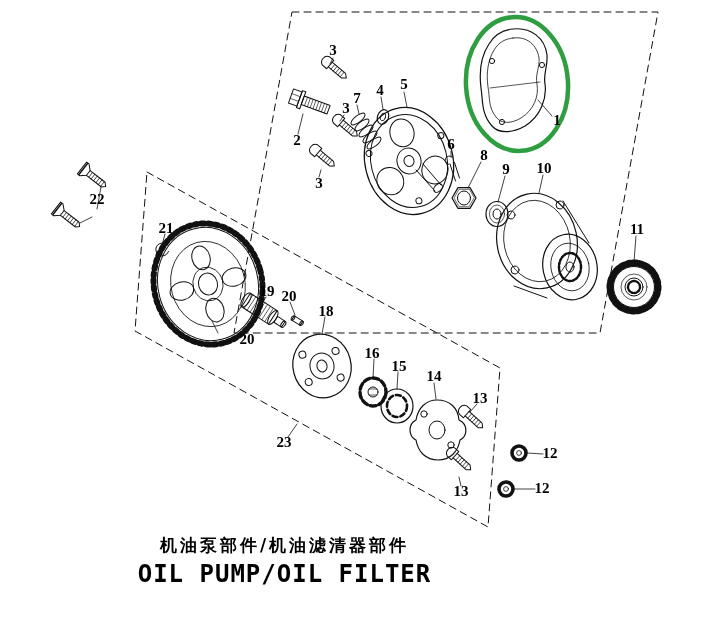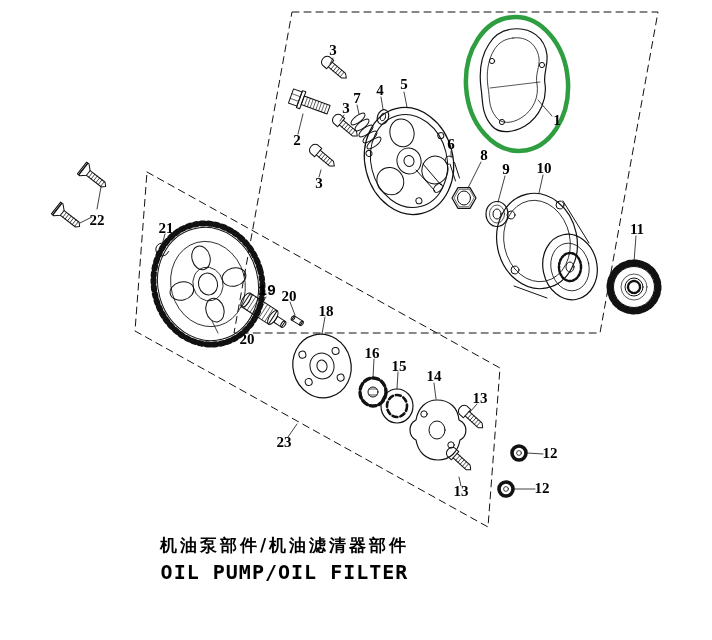--- a/index.html
+++ b/index.html
@@ -12,21 +12,21 @@
     position:absolute;transform:translate(-50%,-52%);
     font-family:"Liberation Serif",serif;font-size:15px;font-weight:600;
     color:#000;line-height:1;white-space:nowrap;
   }
   .titles{position:absolute;left:0;top:534px;width:569px;text-align:center;}
   .title-cn{
     font-family:"DejaVu Sans",sans-serif;font-size:17px;font-weight:700;
     letter-spacing:3px;color:#000;
   }
   .title-en{
-    font-family:"DejaVu Sans Mono","Liberation Mono",monospace;font-size:20px;
+    font-family:"DejaVu Sans Mono","Liberation Mono",monospace;font-size:24px;
     font-weight:700;letter-spacing:1px;color:#000;margin-top:3px;
   }
 </style>
 </head>
 <body>
 
 <div class="stage">
 
   <svg width="712" height="640" viewBox="0 0 712 640">
     <defs>
@@ -232,24 +232,24 @@
       <span class="part-label" style="left: 637px; top: 230px;">11</span>
       <span class="part-label" style="left: 550px; top: 454px;">12</span>
       <span class="part-label" style="left: 542px; top: 489px;">12</span>
       <span class="part-label" style="left: 480px; top: 399px;">13</span>
       <span class="part-label" style="left: 461px; top: 492px;">13</span>
       <span class="part-label" style="left: 434px; top: 377px;">14</span>
       <span class="part-label" style="left: 399px; top: 367px;">15</span>
       <span class="part-label" style="left: 372px; top: 354px;">16</span>
       <span class="part-label" style="left: 326px; top: 312px;">18</span>
       <span class="part-label" style="left: 289px; top: 297px;">20</span>
-      <span class="part-label" style="left: 267px; top: 292px; font-family: Liberation Mono, monospace;">19</span>
+      <span class="part-label" style="left: 267px; top: 292px;">19</span>
       <span class="part-label" style="left: 219px; top: 340px; margin-left: 28px;">20</span>
       <span class="part-label" style="left: 166px; top: 229px;">21</span>
-      <span class="part-label" style="left: 97px; top: 221px; font-family: Liberation Serif, serif;">22</span>
+      <span class="part-label" style="left: 97px; top: 200px; font-family: Liberation Serif, serif;">22</span>
       <span class="part-label" style="left: 284px; top: 443px;">23</span>
     </div>
 
   <div class="titles">
     <div class="title-cn">机油泵部件/机油滤清器部件</div>
     <div class="title-en">OIL PUMP/OIL FILTER</div>
   </div>
 
 </div>
 

